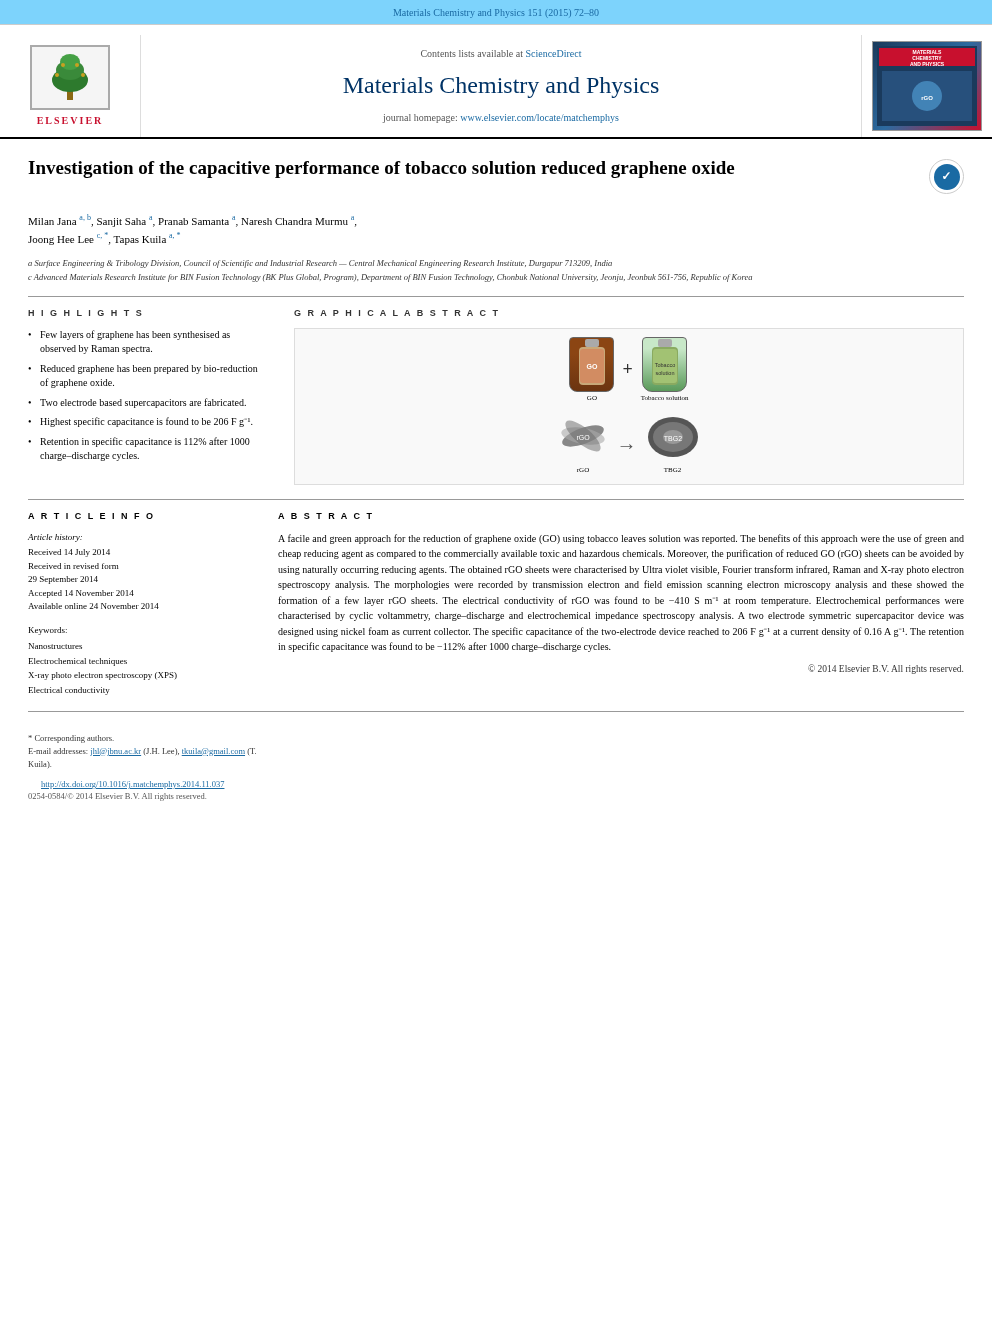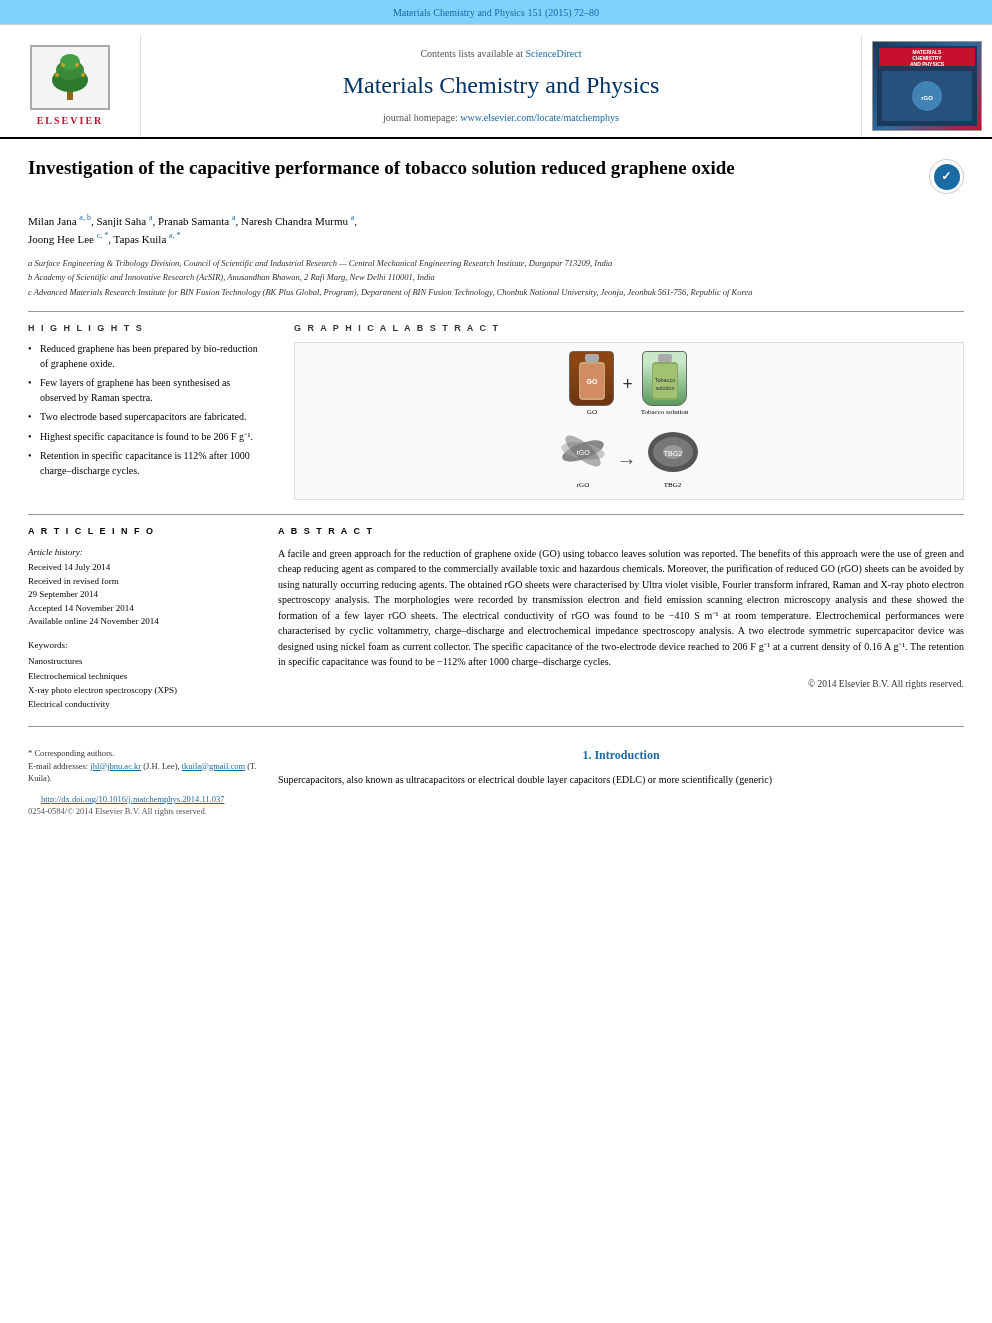--- a/index.html
+++ b/index.html
@@ -527,30 +527,29 @@
     </div>
   </div>
 
   <div class="authors">
     Milan Jana <sup>a, b</sup>, Sanjit Saha <sup>a</sup>, Pranab Samanta <sup>a</sup>, Naresh Chandra Murmu <sup>a</sup>,<br>
     Joong Hee Lee <sup>c, *</sup>, Tapas Kuila <sup>a, *</sup>
   </div>
 
   <div class="affiliations">
     <div class="affiliation-line">a Surface Engineering &amp; Tribology Division, Council of Scientific and Industrial Research — Central Mechanical Engineering Research Institute, Durgapur 713209, India</div>
-    <div class="affiliation-line">b Academy of Scientific and Innovative Research (AcSIR), Anusandhan Bhawan, 2 Rafi Marg, New Delhi 110001, India</div>
     <div class="affiliation-line">c Advanced Materials Research Institute for BIN Fusion Technology (BK Plus Global, Program), Department of BIN Fusion Technology, Chonbuk National University, Jeonju, Jeonbuk 561-756, Republic of Korea</div>
   </div>
 
   <div class="two-col">
     <div class="col-left">
       <div class="section-label">H I G H L I G H T S</div>
       <ul class="highlights-list">
+        <li>Few layers of graphene has been synthesised as observed by Raman spectra.</li>
         <li>Reduced graphene has been prepared by bio-reduction of graphene oxide.</li>
-        <li>Few layers of graphene has been synthesised as observed by Raman spectra.</li>
         <li>Two electrode based supercapacitors are fabricated.</li>
         <li>Highest specific capacitance is found to be 206 F g⁻¹.</li>
         <li>Retention in specific capacitance is 112% after 1000 charge–discharge cycles.</li>
       </ul>
     </div>
     <div class="col-right">
       <div class="section-label">G R A P H I C A L   A B S T R A C T</div>
       <div class="graphical-abstract-box">
         <div class="graphical-abstract-inner">
           <div class="ga-top-row">
@@ -643,19 +642,15 @@
           <span>(J.H. Lee),</span>
           <a href="#" style="color:#1a6aa3;">tkuila@gmail.com</a>
           <span>(T. Kuila).</span>
         </div>
       </div>
       <div class="doi-line">
         <a href="#" style="color:#1a6aa3;font-size:8.5px;padding-left:13px;">http://dx.doi.org/10.1016/j.matchemphys.2014.11.037</a>
       </div>
       <div class="issn-line">0254-0584/© 2014 Elsevier B.V. All rights reserved.</div>
     </div>
-    <div class="intro-right">
-      <div class="intro-heading">1.  Introduction</div>
-      <div class="intro-text">Supercapacitors, also known as ultracapacitors or electrical double layer capacitors (EDLC) or more scientifically (generic)</div>
-    </div>
   </div>
 
 </div>
 
 </body></html>

